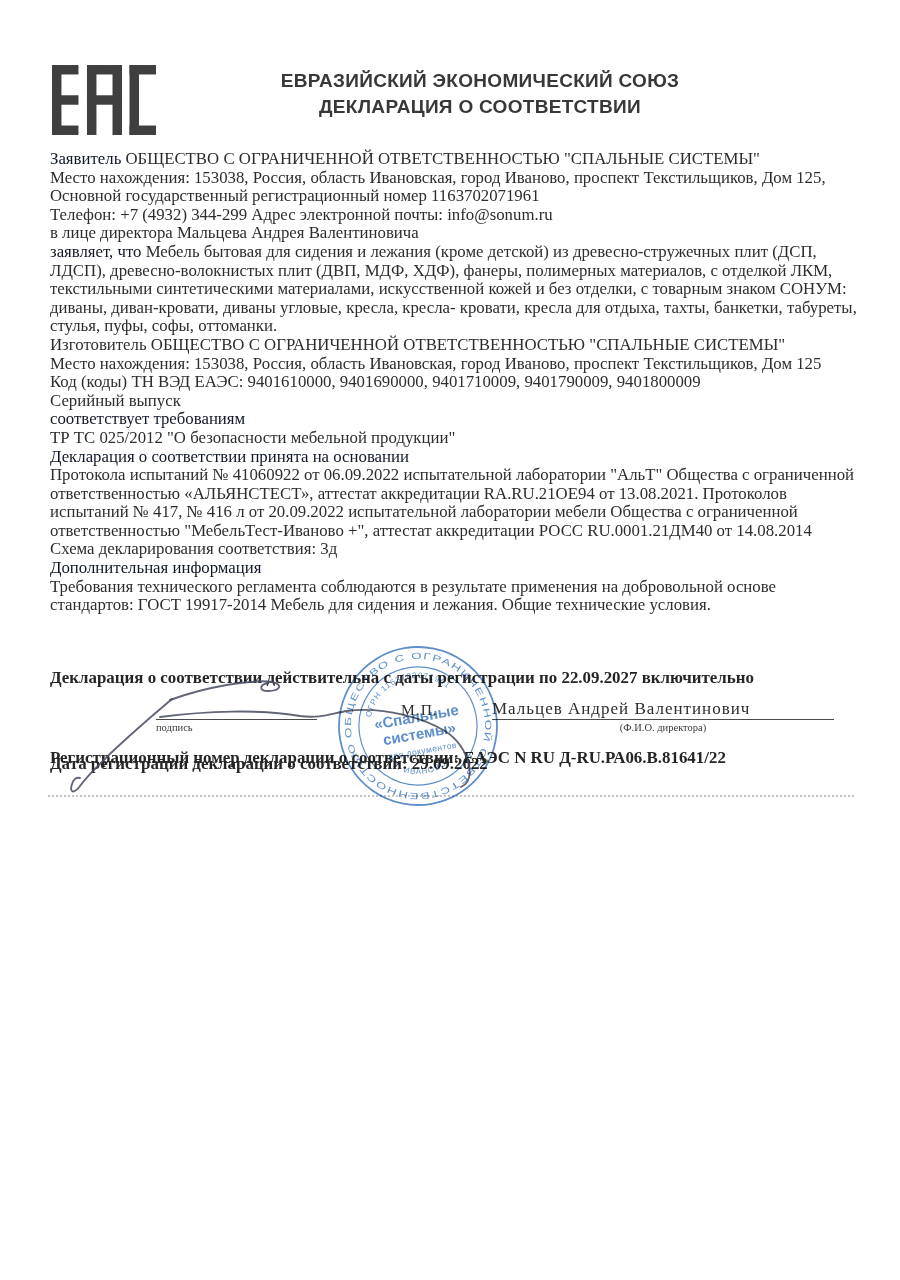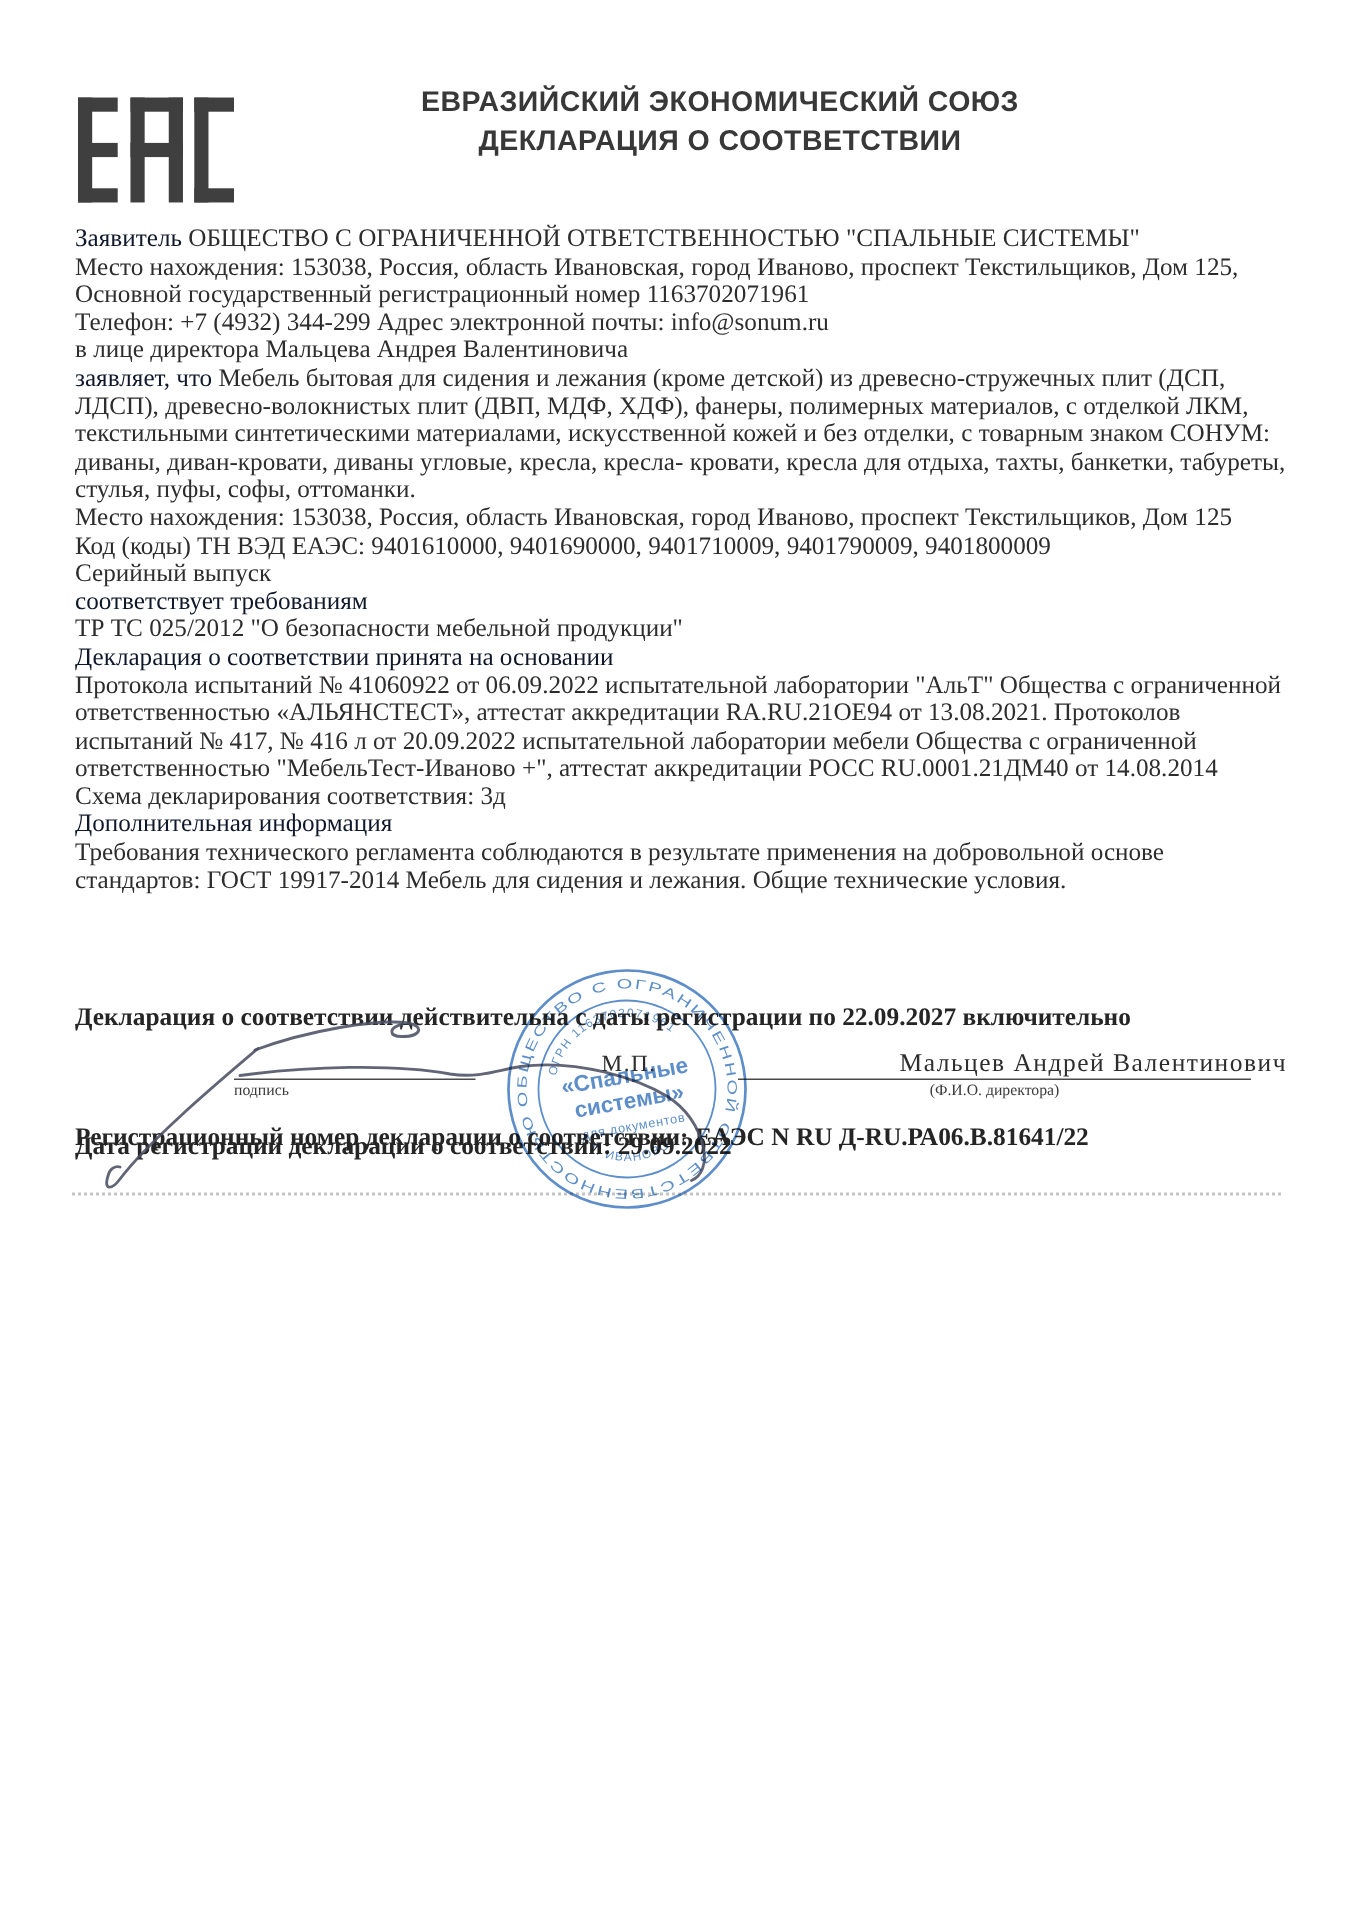--- a/index.html
+++ b/index.html
@@ -4,37 +4,37 @@
 <style>
   html,body{margin:0;padding:0;background:#e8e8e8;}
   .page{
     position:relative;width:900px;height:1280px;background:#ffffff;
     margin:0 auto;overflow:hidden;
     font-family:"Liberation Serif","DejaVu Serif",serif;color:#2d2d2d;
   }
   .eac-logo{position:absolute;left:52px;top:62px;width:104px;height:76px;}
   .eac-logo rect{fill:#3f3f3f;}
   .doc-header{
-    position:absolute;left:180px;top:56px;width:600px;text-align:center;
+    position:absolute;left:180px;top:68px;width:600px;text-align:center;
     font-family:"Liberation Sans","DejaVu Sans",sans-serif;
     font-weight:bold;font-size:19px;line-height:26px;color:#383838;letter-spacing:.3px;
   }
   .doc-body{
     position:absolute;left:50px;top:150px;width:815px;
     font-size:16.8px;line-height:18.6px;white-space:nowrap;
   }
   .doc-body b{font-weight:normal;color:#0f172a;}
   .validity-line{
     position:absolute;left:50px;top:668px;width:760px;
     font-weight:bold;font-size:16.9px;color:#252525;white-space:nowrap;
   }
   .sig-line{position:absolute;left:156px;top:719px;width:161px;border-top:1.5px solid #4a4a4a;}
   .sig-caption{position:absolute;left:156px;top:722px;width:161px;font-size:10.5px;color:#3a3a3a;}
   .mp-label{position:absolute;left:401px;top:701px;font-size:15.5px;color:#2e2e2e;z-index:6;letter-spacing:1px;}
-  .fio-name{position:absolute;left:516px;top:699px;width:342px;text-align:right;font-size:17px;letter-spacing:1px;color:#2d2d2d;}
+  .fio-name{position:absolute;left:492px;top:699px;width:342px;text-align:left;font-size:17px;letter-spacing:1px;color:#2d2d2d;}
   .fio-line{position:absolute;left:492px;top:719px;width:342px;border-top:1.5px solid #4a4a4a;}
   .fio-caption{position:absolute;left:492px;top:722px;width:342px;text-align:center;font-size:10.5px;color:#3a3a3a;}
   .reg-line{position:absolute;left:50px;font-weight:bold;font-size:16.9px;color:#252525;white-space:nowrap;}
   .reg-number{top:748px;}
   .reg-date{top:754px;}
   .bottom-rule{position:absolute;left:48px;top:795px;width:806px;border-top:2px dotted #c4c4c4;}
   .stamp{
     position:absolute;left:333px;top:641px;width:170px;height:170px;
     transform:rotate(-10deg);opacity:.9;mix-blend-mode:multiply;z-index:5;
   }
@@ -77,20 +77,21 @@
       <div><b>Заявитель</b> ОБЩЕСТВО С ОГРАНИЧЕННОЙ ОТВЕТСТВЕННОСТЬЮ "СПАЛЬНЫЕ СИСТЕМЫ"</div>
       <div>Место нахождения: 153038, Россия, область Ивановская, город Иваново, проспект Текстильщиков, Дом 125,</div>
       <div>Основной государственный регистрационный номер 1163702071961</div>
       <div>Телефон: +7 (4932) 344-299 Адрес электронной почты: info@sonum.ru</div>
       <div>в лице директора Мальцева Андрея Валентиновича</div>
       <div><b>заявляет, что</b> Мебель бытовая для сидения и лежания (кроме детской) из древесно-стружечных плит (ДСП,</div>
       <div>ЛДСП), древесно-волокнистых плит (ДВП, МДФ, ХДФ), фанеры, полимерных материалов, с отделкой ЛКМ,</div>
       <div>текстильными синтетическими материалами, искусственной кожей и без отделки, с  товарным знаком СОНУМ:</div>
       <div>диваны, диван-кровати, диваны угловые, кресла, кресла- кровати, кресла для отдыха, тахты, банкетки, табуреты,</div>
       <div>стулья, пуфы, софы, оттоманки.</div>
+      <div>Изготовитель ОБЩЕСТВО С ОГРАНИЧЕННОЙ ОТВЕТСТВЕННОСТЬЮ "СПАЛЬНЫЕ СИСТЕМЫ"</div>
       <div>Место нахождения: 153038, Россия, область Ивановская, город Иваново, проспект Текстильщиков, Дом 125</div>
       <div>Код (коды) ТН ВЭД ЕАЭС: 9401610000, 9401690000, 9401710009, 9401790009, 9401800009</div>
       <div>Серийный выпуск</div>
       <div><b>соответствует требованиям</b></div>
       <div>ТР ТС 025/2012 "О безопасности мебельной продукции"</div>
       <div><b>Декларация о соответствии принята на основании</b></div>
       <div>Протокола испытаний № 41060922 от 06.09.2022 испытательной лаборатории "АльТ" Общества с ограниченной</div>
       <div>ответственностью «АЛЬЯНСТЕСТ», аттестат аккредитации RA.RU.21ОЕ94 от 13.08.2021. Протоколов</div>
       <div>испытаний № 417, № 416 л от 20.09.2022 испытательной лаборатории мебели Общества с ограниченной</div>
       <div>ответственностью "МебельТест-Иваново +", аттестат аккредитации РОСС RU.0001.21ДМ40 от 14.08.2014</div>

